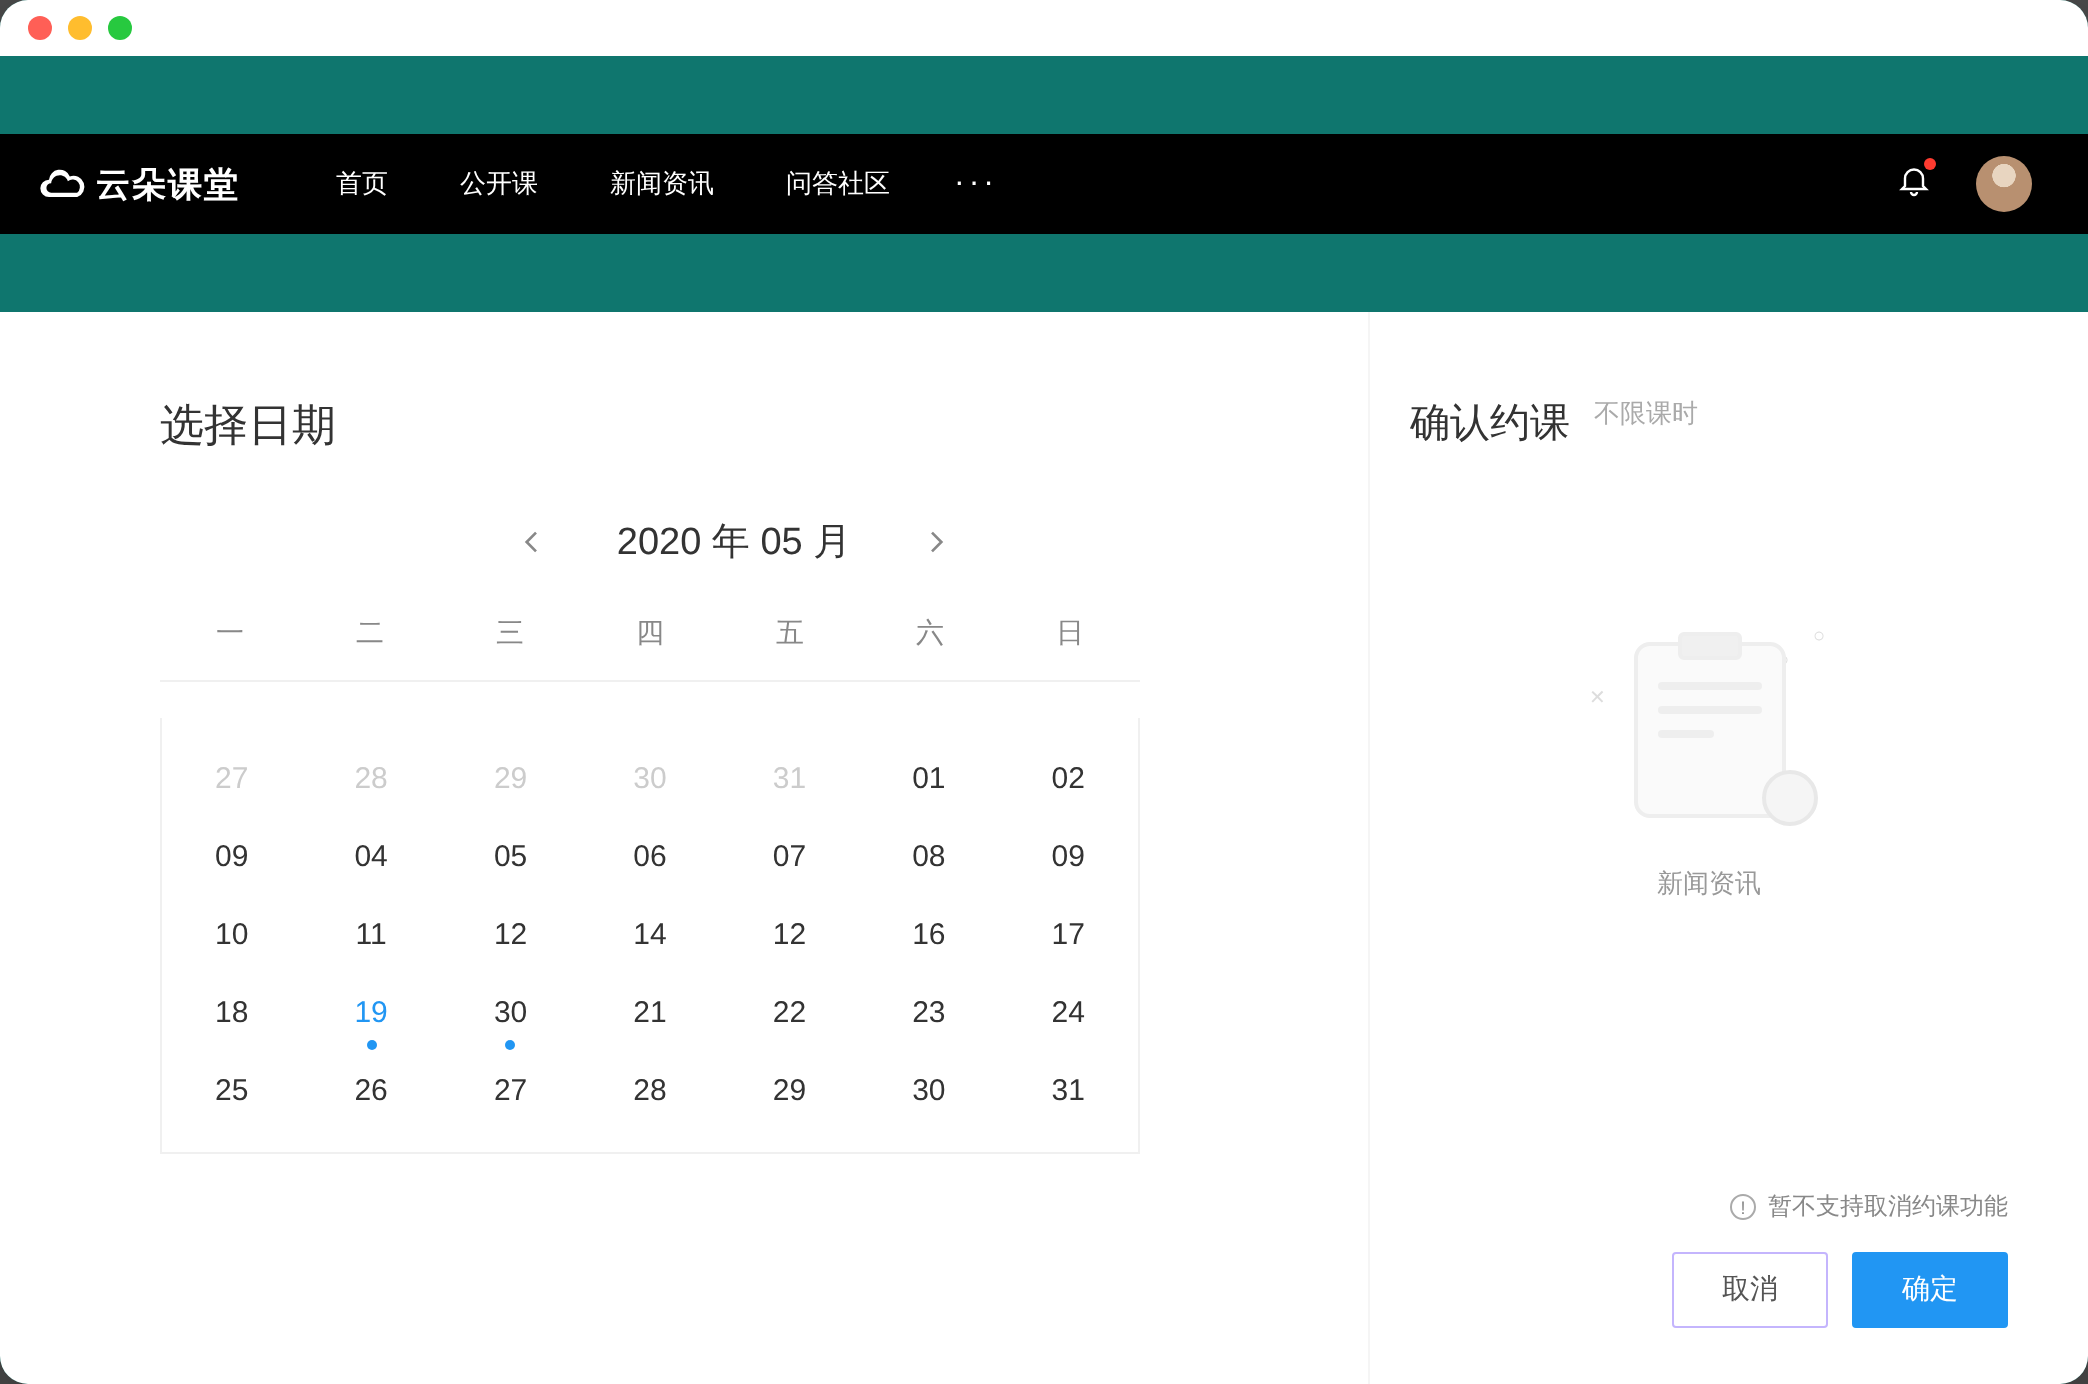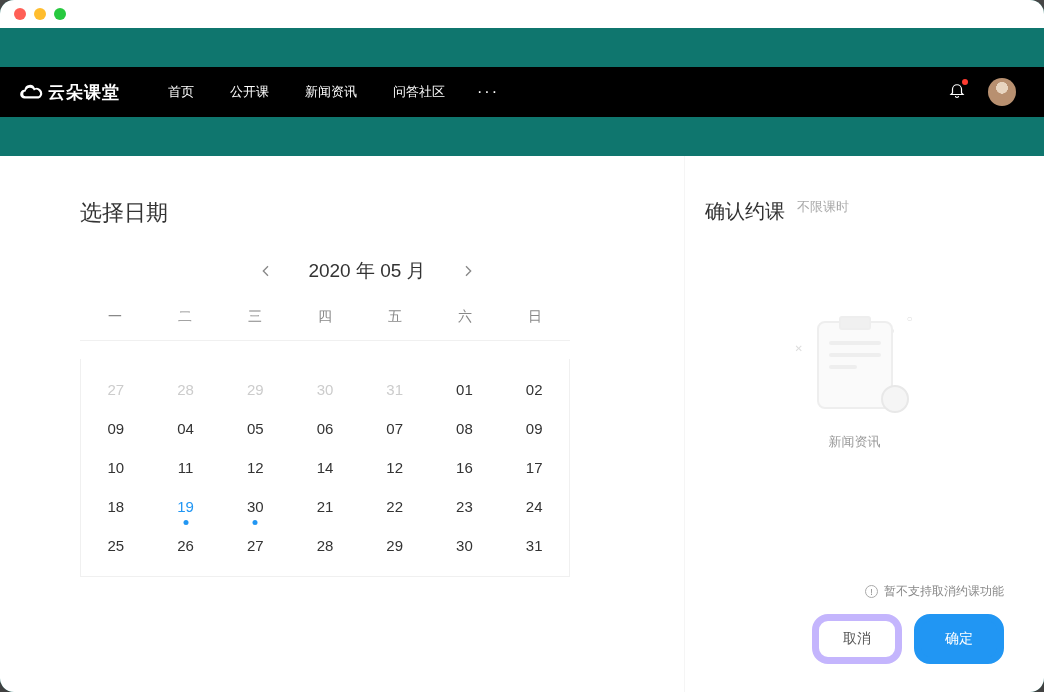--- a/index.html
+++ b/index.html
@@ -51,21 +51,21 @@
     .clip-line.short { width: 40%; }
     .clip-clock { position: absolute; width: 28px; height: 28px; background: #f5f5f5; border: 2px solid #e8e8e8; border-radius: 50%; right: 6px; bottom: 2px; }
     .sparkle { position: absolute; font-size: 10px; color: #ddd; }
     .sparkle.s1 { left: 0; top: 28px; }
     .sparkle.s2 { right: 2px; top: -2px; }
     .sparkle.s3 { right: 20px; top: 10px; }
     .empty-text { color: #999; font-size: 13px; }
     .footer-note { display: flex; align-items: center; gap: 6px; color: #888; font-size: 12px; justify-content: flex-end; margin-bottom: 14px; }
     .info-icon { width: 13px; height: 13px; border: 1px solid #aaa; border-radius: 50%; display: inline-flex; align-items: center; justify-content: center; font-size: 9px; color: #888; }
     .actions { display: flex; justify-content: flex-end; gap: 12px; }
-    .btn { padding: 9px 24px; border-radius: 16px; font-size: 14px; cursor: pointer; border: 7px solid #c4b5fd; background: #fff; color: #555; }
+    .btn { padding: 9px 24px; border-radius: 2px; font-size: 14px; cursor: pointer; border: 1px solid #c4b5fd; background: #fff; color: #555; }
     .btn.primary { background: #2196f3; border-color: #2196f3; color: #fff; }
   </style>
 </head>
 <body>
 
 <div class="window">
   <div class="titlebar">
     <div class="traffic red"></div>
     <div class="traffic yellow"></div>
     <div class="traffic green"></div>

